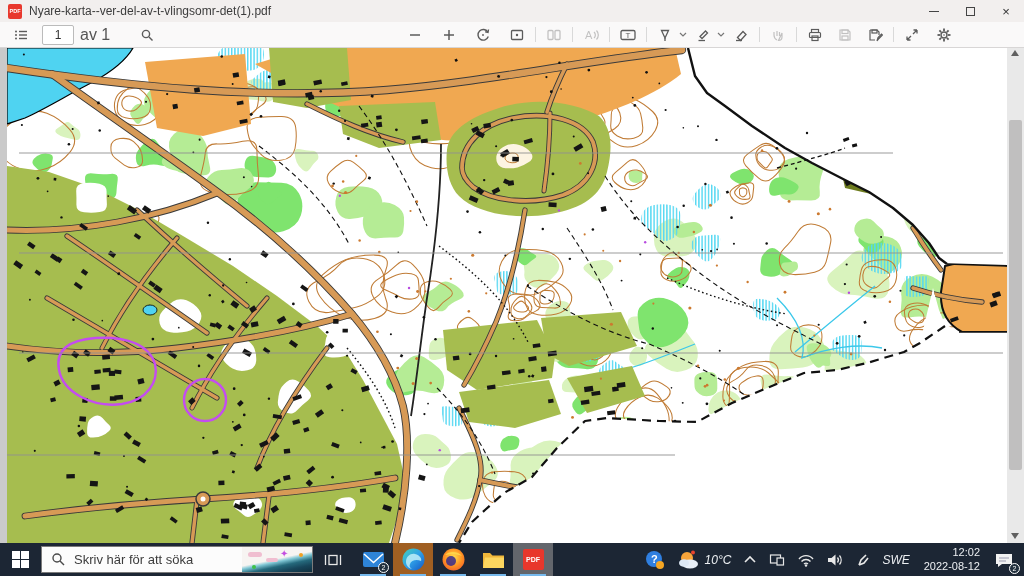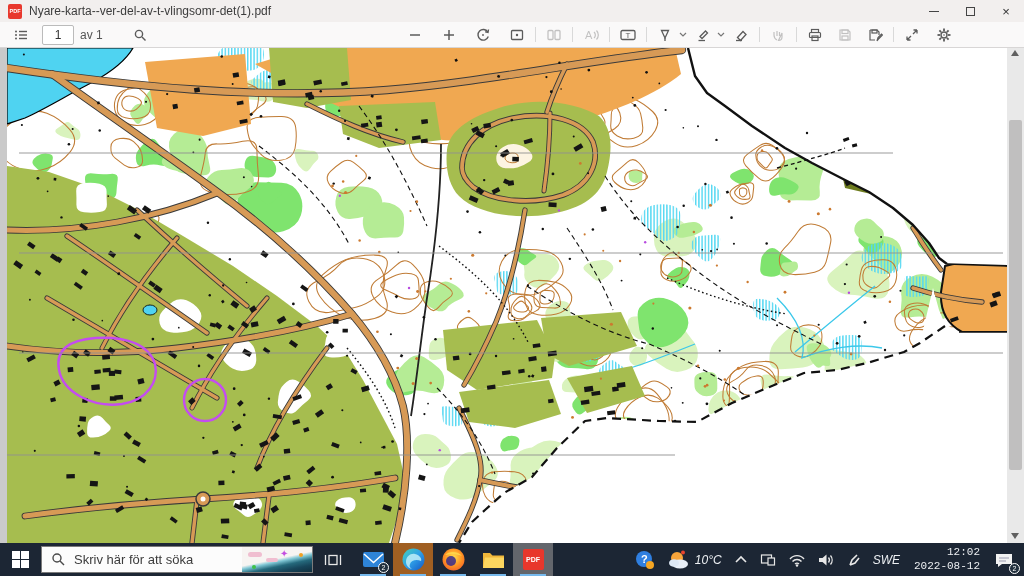--- a/index.html
+++ b/index.html
@@ -19,21 +19,21 @@
 
   
   #toolbar { position:absolute; left:0; top:22px; width:1024px; height:26px; background:#faf9f9; border-bottom:1px solid #d8d6d6; }
   .tb-left { position:absolute; left:8px; top:0; height:25px; display:flex; align-items:center; }
   .tb-center { position:absolute; left:402px; top:0; height:25px; display:flex; align-items:center; }
   .tb-ic { width:26px; height:22px; display:flex; align-items:center; justify-content:center; }
   .tb-ic svg { display:block; }
   .tb-ic.dim { opacity:.35; }
   .tb-sep { width:1px; height:15px; background:#d9d9d9; margin:0 5px; }
   .page-num { width:32px; height:20px; border:1px solid #bbb; border-radius:2px; text-align:center; font-size:12px; color:#333; background:#fff; margin:0 6px 0 8px; }
-  .of-label { font-size:12px; color:#555; margin-right:24px; }
+  .of-label { font-size:16px; color:#555; margin-right:24px; }
   .chev { width:10px; height:22px; display:flex; align-items:center; justify-content:center; margin-right:2px;}
 
   
   #viewer { position:absolute; left:0; top:48px; width:1024px; height:495px; background:#cacaca; }
   #page-svg { position:absolute; left:7px; top:0; }
   #scrollbar { position:absolute; right:0; top:0; width:17px; height:495px; background:#e9e9e9; }
   #sb-up { position:absolute; top:2px; left:4px; width:0; height:0; border-left:4.5px solid transparent; border-right:4.5px solid transparent; border-bottom:6px solid #606060; }
   #sb-down { position:absolute; bottom:4px; left:4px; width:0; height:0; border-left:4.5px solid transparent; border-right:4.5px solid transparent; border-top:6px solid #606060; }
   #sb-thumb { position:absolute; top:72px; left:2px; width:13px; height:350px; background:#c0bfbf; border-radius:2px; }
 
@@ -46,21 +46,21 @@
   #search-box { position:relative; width:272px; height:27px; background:#fcfcfc; margin-left:1px; display:flex; align-items:center; flex:0 0 auto; overflow:hidden; border:1px solid #7b7b7b; }
   #search-text { font-size:13px; color:#3c3c3c; margin-left:8px; white-space:nowrap; }
   #search-art { position:absolute; right:0; top:0; width:70px; height:100%;
      background:linear-gradient(168deg,#f7f4f2 48%, #7fc6d4 56%, #25697c 68%, #17455a 82%, #102f3e 100%); }
   .art-dot { position:absolute; border-radius:50%; }
   .art-star { position:absolute; color:#c44fe0; font-size:10px; line-height:1; }
   .art-cloud { position:absolute; background:#f0bed0; border-radius:6px; }
   #tray { display:flex; align-items:center; margin-left:auto; flex:0 0 auto; height:33px; }
   .tray-ic { display:flex; align-items:center; justify-content:center; height:33px; padding:0 6px; flex:0 0 auto;}
   .tray-txt { color:#eceff2; font-size:12px;font-style:italic; }
-  #clock { text-align:right; color:#eceff2; font-size:11px; line-height:1.25; padding:0 8px;font-family:Liberation Mono, monospace; }
+  #clock { text-align:right; color:#eceff2; font-size:11px; line-height:1.25; padding:0 8px; }
   .badge { position:absolute; border-radius:50%; background:#22303e; border:1px solid #fff; color:#fff; font-size:7px; display:flex; align-items:center; justify-content:center; }
 </style>
 </head>
 <body>
 
 <div id="screen">
 
   <div id="titlebar">
     <div id="title-icon" class="pdf-glyph">PDF</div>
     <div id="title-text">Nyare-karta--ver-del-av-t-vlingsomr-det(1).pdf</div>

